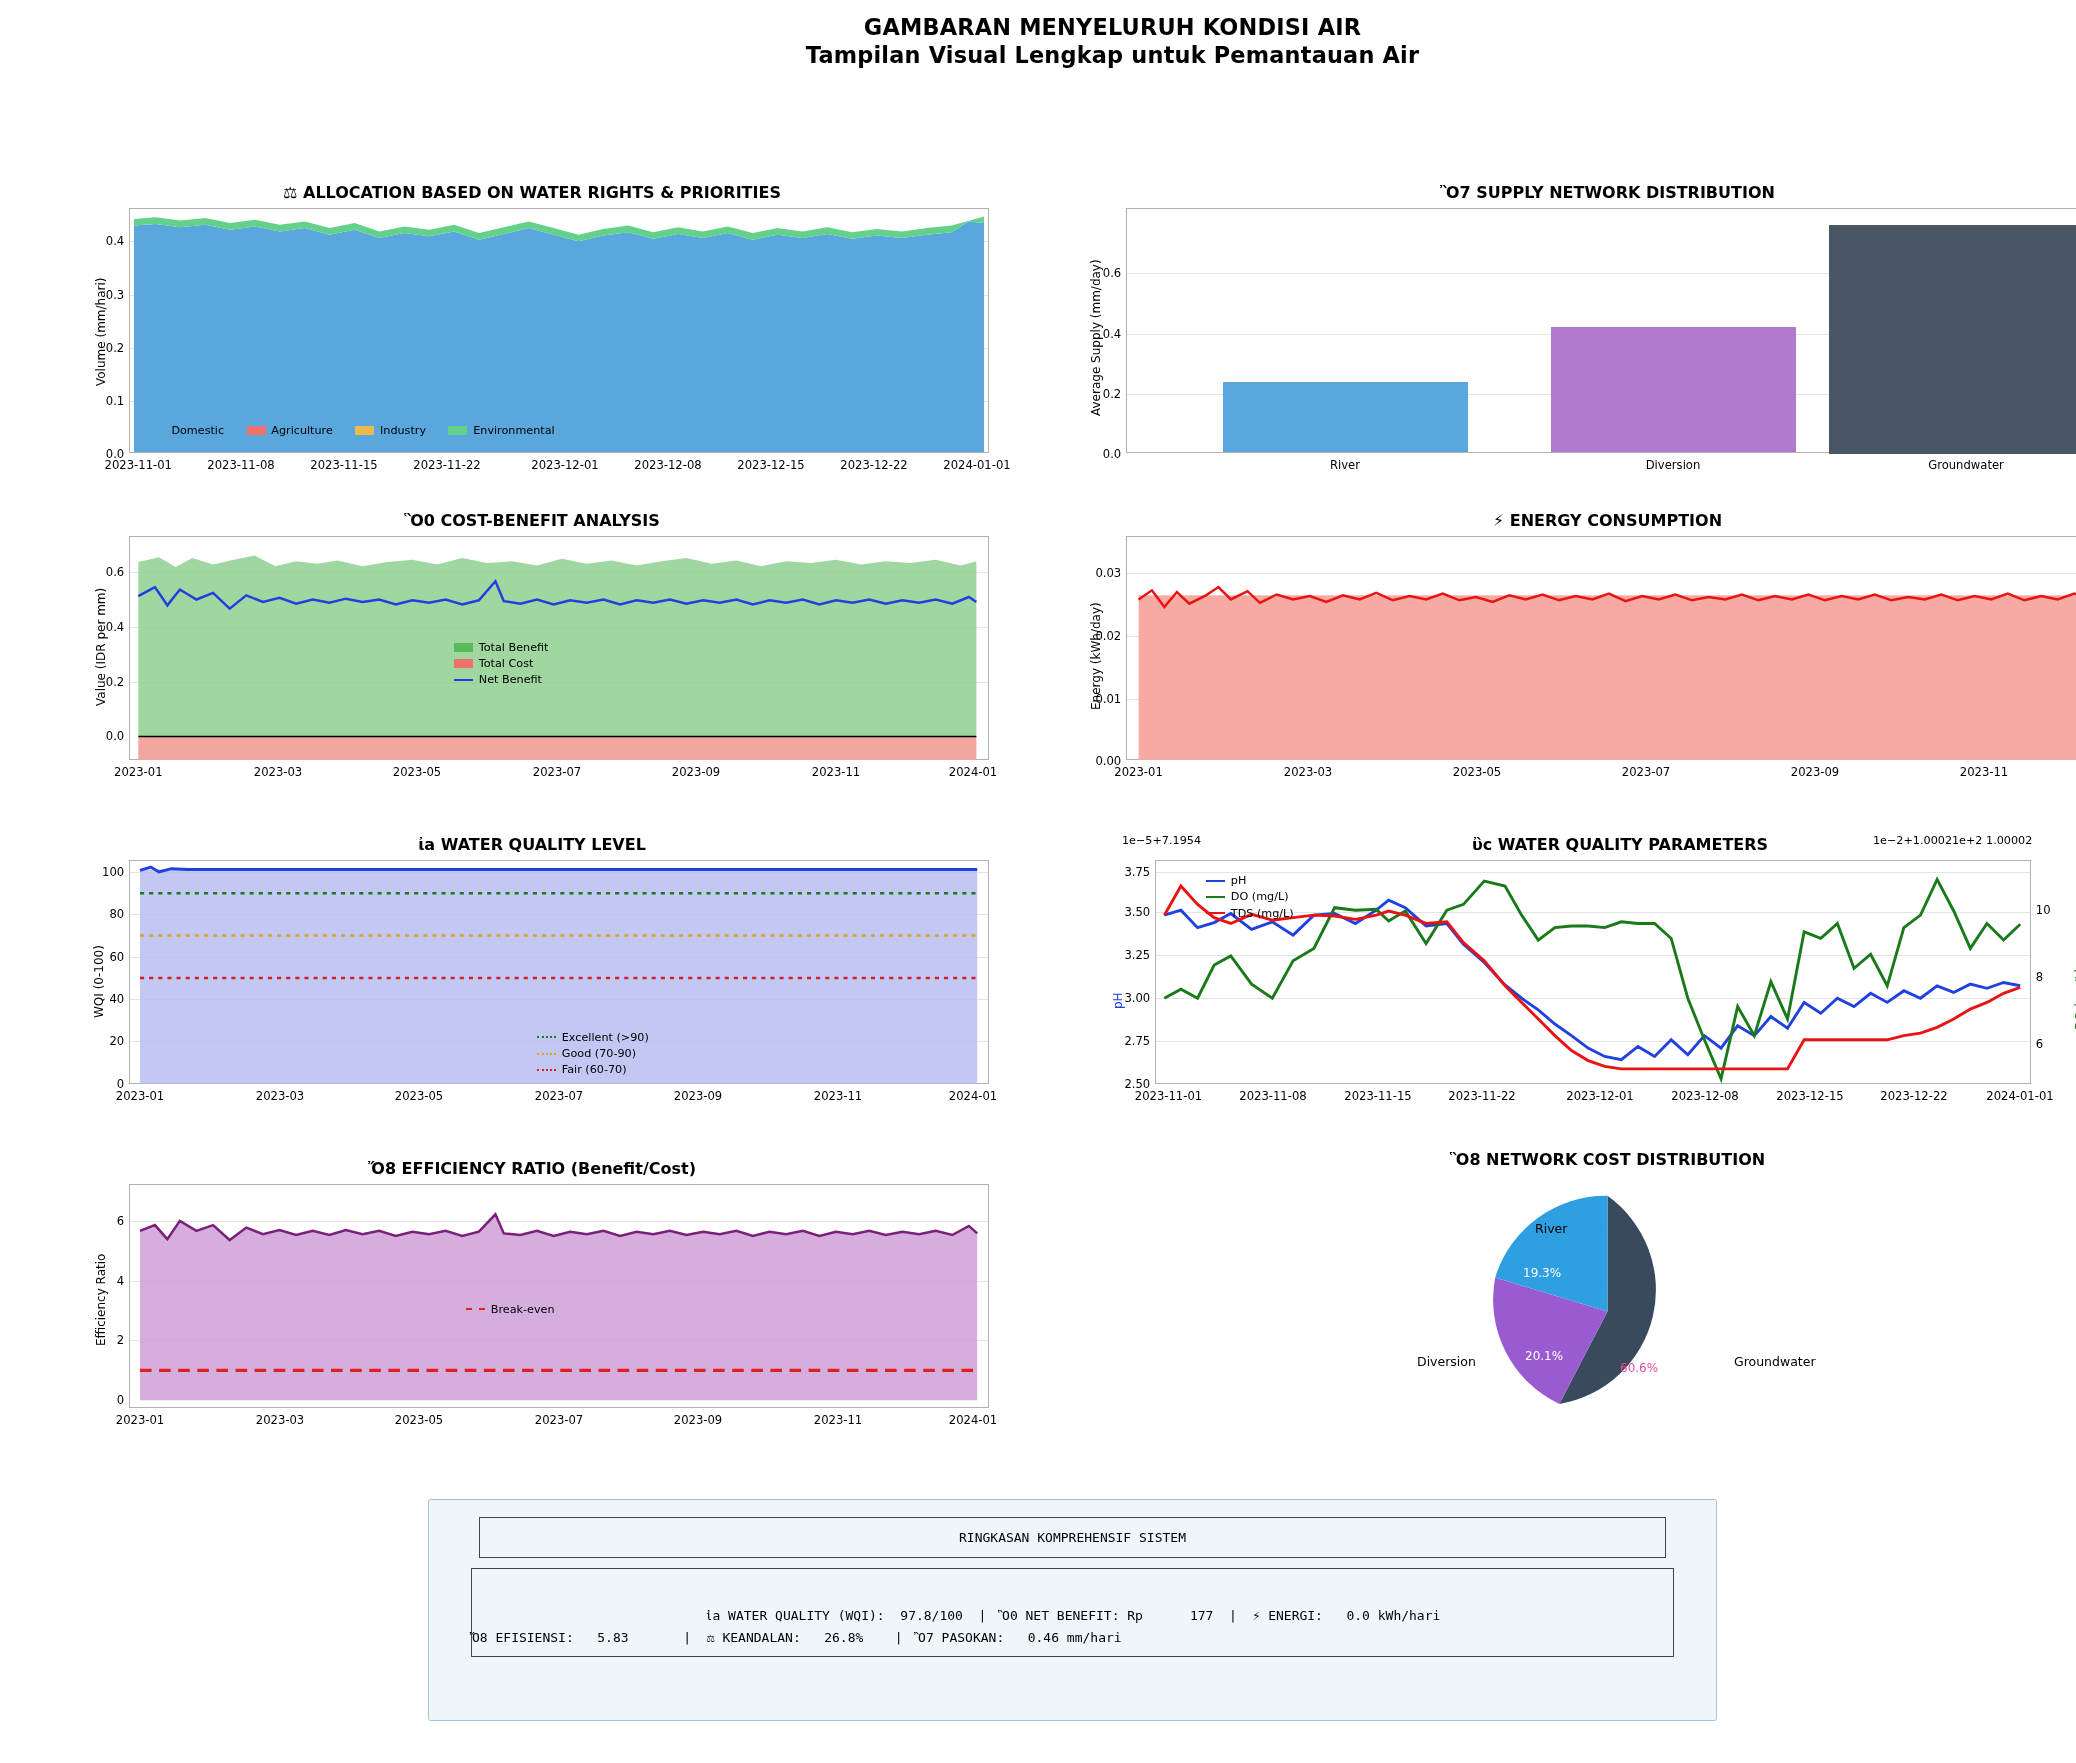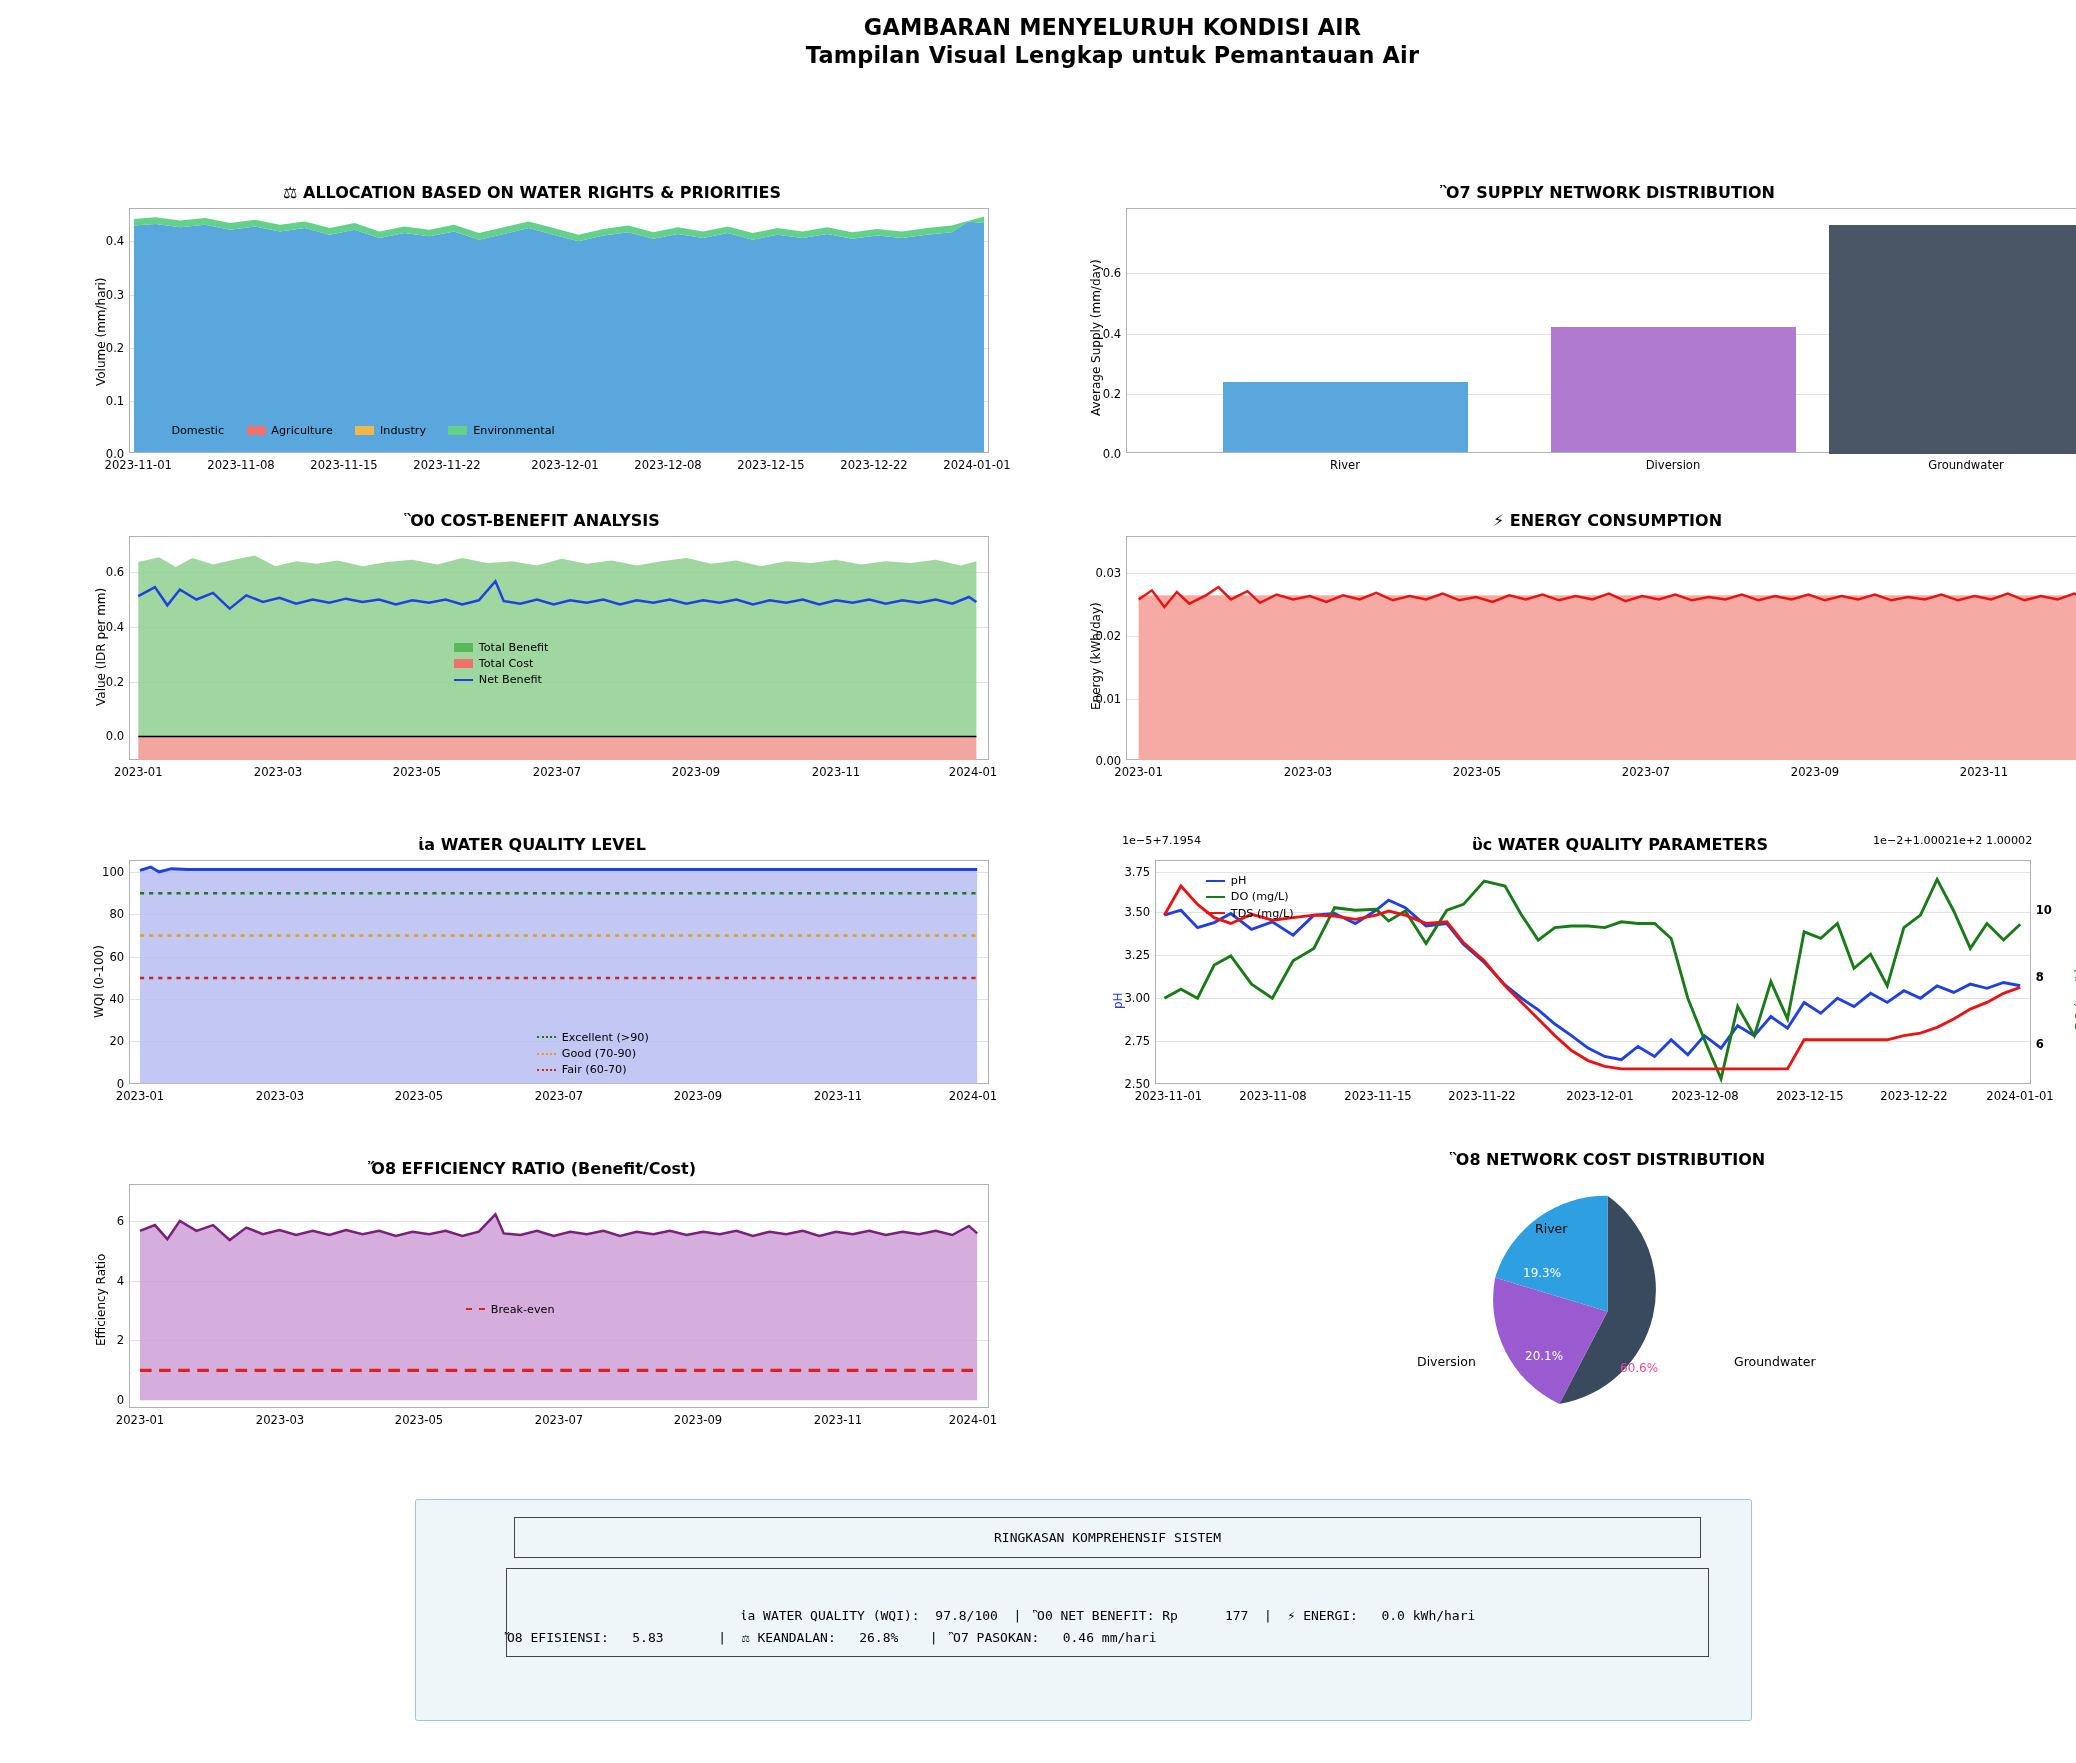--- a/index.html
+++ b/index.html
@@ -5,21 +5,21 @@
   html,body{margin:0;padding:0;background:#ffffff;}
   body{width:2225px;height:1763px;font-family:"DejaVu Sans",sans-serif;color:#000;}
   .page{position:relative;width:2225px;height:1763px;}
   .title-block{position:absolute;left:0;top:12.5px;width:2225px;text-align:center;}
   .title-main{font-size:22.4px;font-weight:bold;letter-spacing:0.2px;line-height:1.25;}
   .panel{position:absolute;}
   .panel-title{text-align:center;font-size:16px;font-weight:bold;margin-bottom:5.8px;}
   .plot{position:relative;border:0.8px solid #b0b0b0;background:#ffffff;box-sizing:border-box;}
   .grid-h{position:absolute;left:0;right:0;height:0.4px;background:#e3e3e3;}
   .ytick{position:absolute;right:100%;margin-right:5.8px;transform:translateY(-50%);font-size:11.6px;white-space:nowrap;text-align:right;}
-  .ytick-r{position:absolute;left:100%;margin-left:5.8px;transform:translateY(-50%);font-size:11.6px;white-space:nowrap;font-weight:bold;}
+  .ytick-r{position:absolute;left:100%;margin-left:5.8px;transform:translateY(-50%);font-size:11.6px;white-space:nowrap;}
   .xtick{position:absolute;top:100%;margin-top:6.6px;transform:translateX(-50%);font-size:11.6px;white-space:nowrap;}
   .ylabel{position:absolute;font-size:12px;transform-origin:0 0;white-space:nowrap;}
   .legend{position:absolute;font-size:11.2px;}
   .legend-row{display:flex;align-items:center;margin-bottom:3.3px;}
   .legend-swatch{width:19px;height:9px;margin-right:5.8px;}
   .legend-line{width:19px;height:0;border-top:2.1px solid #000;margin-right:5.8px;}
   .bar{position:absolute;bottom:0;}
   .summary-box{position:absolute;border:0.8px solid #9ec5d8;background:#eef6fa;border-radius:2.5px;}
   .mono{font-family:"DejaVu Sans Mono",monospace;}
   .sum-inner{border:1.2px double #444;margin:9px 14px;padding:0;}
@@ -322,21 +322,21 @@
       </svg>
       <div style="position:absolute;left:476px;top:91px;font-size:12px;color:#fff;">19.3%</div>
       <div style="position:absolute;left:478px;top:174px;font-size:12px;color:#fff;">20.1%</div>
       <div style="position:absolute;left:573px;top:166px;font-size:12px;color:#ec4899;margin-top:20px;">60.6%</div>
       <div style="position:absolute;left:488px;top:46px;font-size:12.5px;">River</div>
       <div style="position:absolute;left:370px;top:179px;font-size:12.5px;">Diversion</div>
       <div style="position:absolute;left:687px;top:179px;font-size:12.5px;">Groundwater</div>
     </div>
   </div>
 
-  <div class="summary-box" style="left:415px;top:1499px;width:1287px;height:220px;padding-left:48px;">
+  <div class="summary-box" style="left:428px;top:1499px;width:1287px;height:220px;">
     <div class="sum-inner" style="margin:16.6px 50px;padding:5.8px 0;">
       <div class="sum-line mono">RINGKASAN KOMPREHENSIF SISTEM</div>
     </div>
     <div class="sum-inner" style="margin:-6.6px 42px 0 42px;padding:8.3px 0;">
       <div class="sum-row mono" style="text-align:center;margin-top:27px;">ἰa WATER QUALITY (WQI):  97.8/100  |  Ὃ0 NET BENEFIT: Rp      177  |  ⚡ ENERGI:   0.0 kWh/hari</div>
       <div class="sum-row mono" style="text-align:left;">Ὄ8 EFISIENSI:   5.83       |  ⚖ KEANDALAN:   26.8%    |  Ὂ7 PASOKAN:   0.46 mm/hari</div>
     </div>
   </div>
 
 </div>

